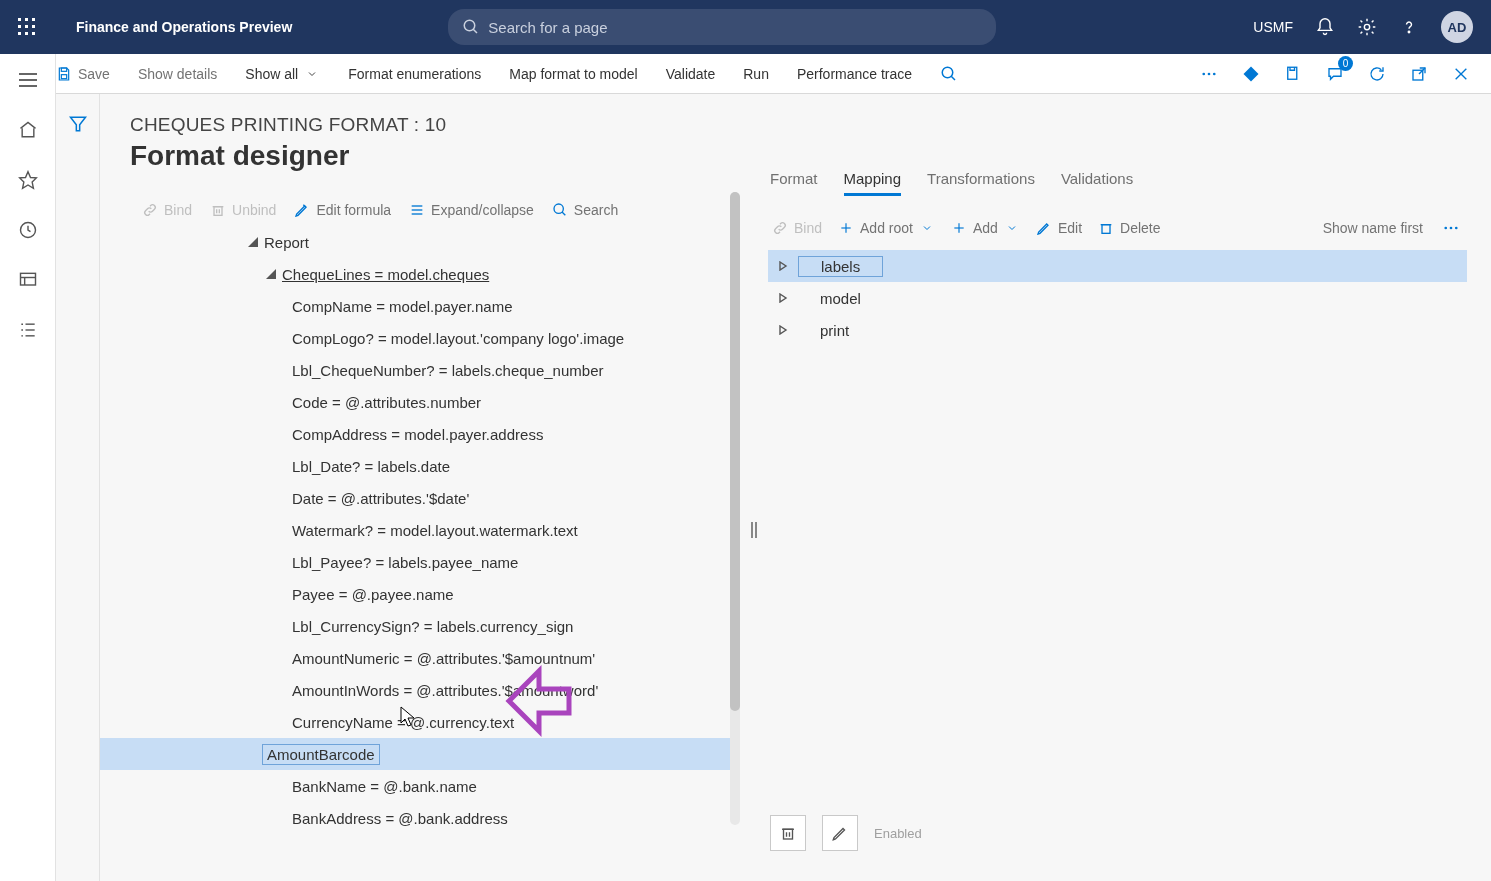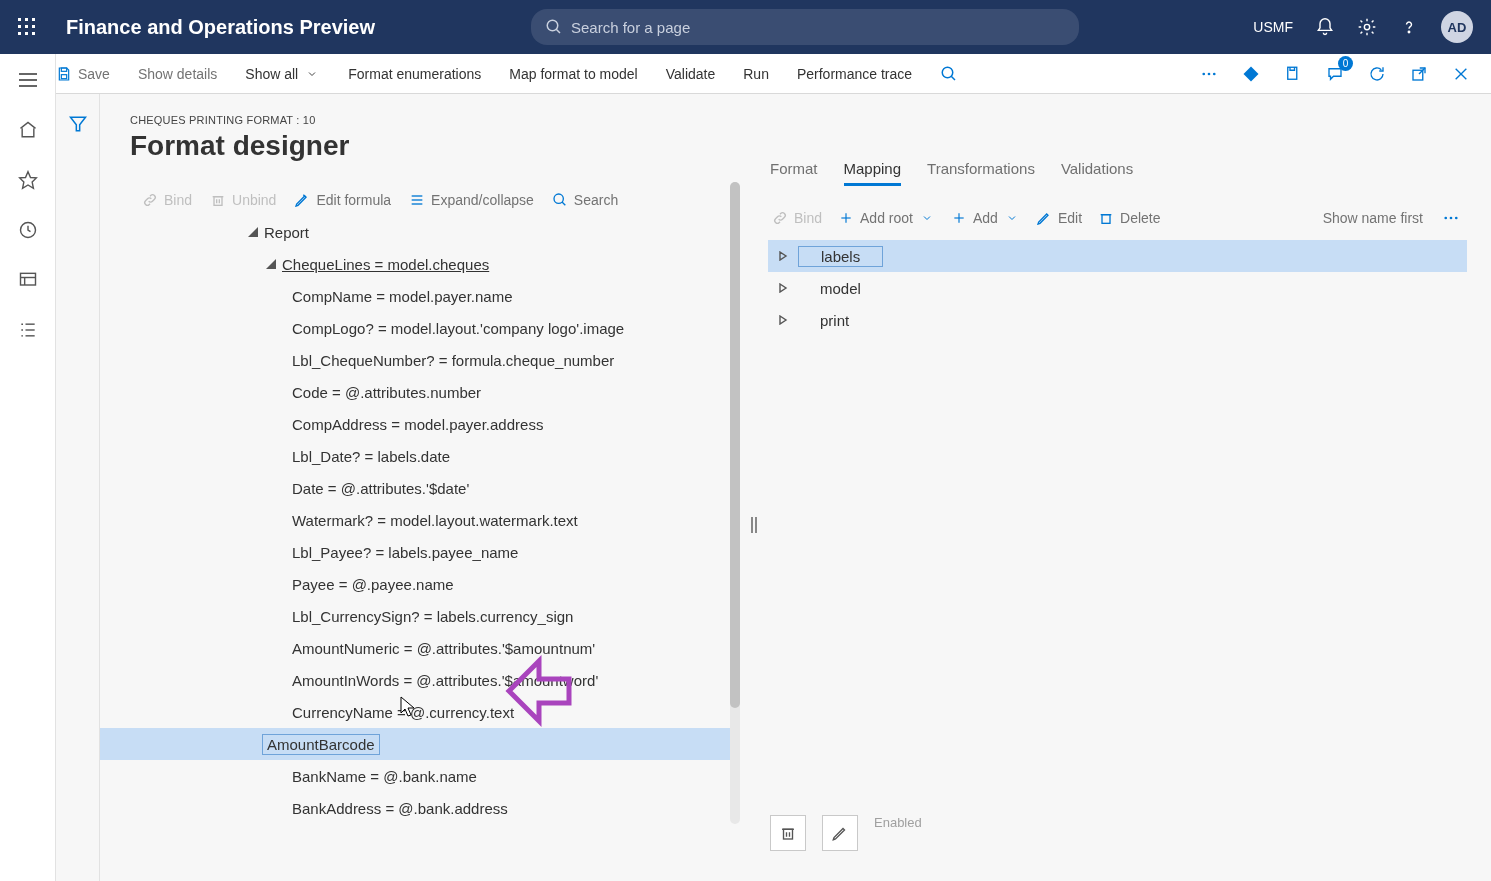--- a/index.html
+++ b/index.html
@@ -8,21 +8,21 @@
 
 .topnav {
   height: 54px;
   background: #20365f;
   display: flex;
   align-items: center;
   color: #fff;
   padding: 0 10px;
 }
 .waffle { width: 34px; height: 34px; display: flex; align-items: center; justify-content: center; }
-.app-title { font-size: 20px; font-weight: 600; margin-left: 22px; white-space: nowrap; }
+.app-title { font-size: 14px; font-weight: 600; margin-left: 32px; white-space: nowrap; }
 .search-wrap { flex: 0 0 548px; margin-left: 156px; }
 .search-box {
   height: 36px; width: 100%;
   background: #3a4d72; border-radius: 16px;
   display: flex; align-items: center;
   padding: 0 14px; color: #c9d0de;
 }
 .search-box input {
   background: transparent; border: none; outline: none;
   color: #c9d0de; font-size: 15px; margin-left: 8px; width: 100%;
@@ -71,21 +71,21 @@
   width: 44px; border-right: 1px solid #e2e2e2;
   background: #f7f7f7;
   display: flex; justify-content: center; padding-top: 20px;
 }
 .filter-col .ico { color: #0078d4; }
 .main {
   flex: 1; display: flex; flex-direction: column;
   background: #f7f7f7;
 }
 .page-head { padding: 20px 30px 6px; }
-.breadcrumb { font-size: 11px; color: #444; letter-spacing: .2px; }
+.breadcrumb { font-size: 19px; color: #444; letter-spacing: .2px; }
 .page-title { font-size: 28px; font-weight: 600; margin-top: 4px; color: #333; }
 
 .toolbar {
   display: flex; align-items: center; gap: 18px;
   padding: 10px 30px 8px 42px; border-bottom: 0;
 }
 .tb-btn { display: inline-flex; align-items: center; gap: 6px; cursor: pointer; font-size: 14px; }
 .disabled { color: #bfbfbf; cursor: default; }
 
 
@@ -136,21 +136,21 @@
   display: flex; align-items: center; height: 32px;
   padding-left: 10px; cursor: pointer;
 }
 .ds-row.sel { background: #c7ddf5; }
 .ds-row .tw2 { width: 20px; color: #555; }
 .ds-row .dslbl { padding: 1px 22px; }
 .ds-row.sel .dslbl { border: 1px solid #6fa3d9; }
 
 .rbottom {
   position: absolute; bottom: 30px; left: 0; right: 8px;
-  display: flex; gap: 16px; padding-left: 2px;
+  display: flex; align-items: center; gap: 16px; padding-left: 2px;
 }
 .sq {
   width: 36px; height: 36px; border: 1px solid #c9c9c9;
   display: flex; align-items: center; justify-content: center;
   background: #fff; color: #555;
 }
 .en-lbl { color: #a0a0a0; font-size: 13px; }
 
 .dotsbadge {
   position: absolute; top: -6px; right: -6px;
@@ -424,21 +424,21 @@
             <span class="lbl">ChequeLines = model.cheques</span>
           </div>
           <div id="tree-items">
               <div class="node" style="padding-left: 162px;">
                 <span class="lbl">CompName = model.payer.name</span>
               </div>
               <div class="node" style="padding-left: 162px;">
                 <span class="lbl">CompLogo? = model.layout.'company logo'.image</span>
               </div>
               <div class="node" style="padding-left: 162px;">
-                <span class="lbl">Lbl_ChequeNumber? = formula.cheque_number</span>
+                <span class="lbl">Lbl_ChequeNumber? = labels.cheque_number</span>
               </div>
               <div class="node" style="padding-left: 162px;">
                 <span class="lbl">Code = @.attributes.number</span>
               </div>
               <div class="node" style="padding-left: 162px;">
                 <span class="lbl">CompAddress = model.payer.address</span>
               </div>
               <div class="node" style="padding-left: 162px;">
                 <span class="lbl">Lbl_Date? = labels.date</span>
               </div>

